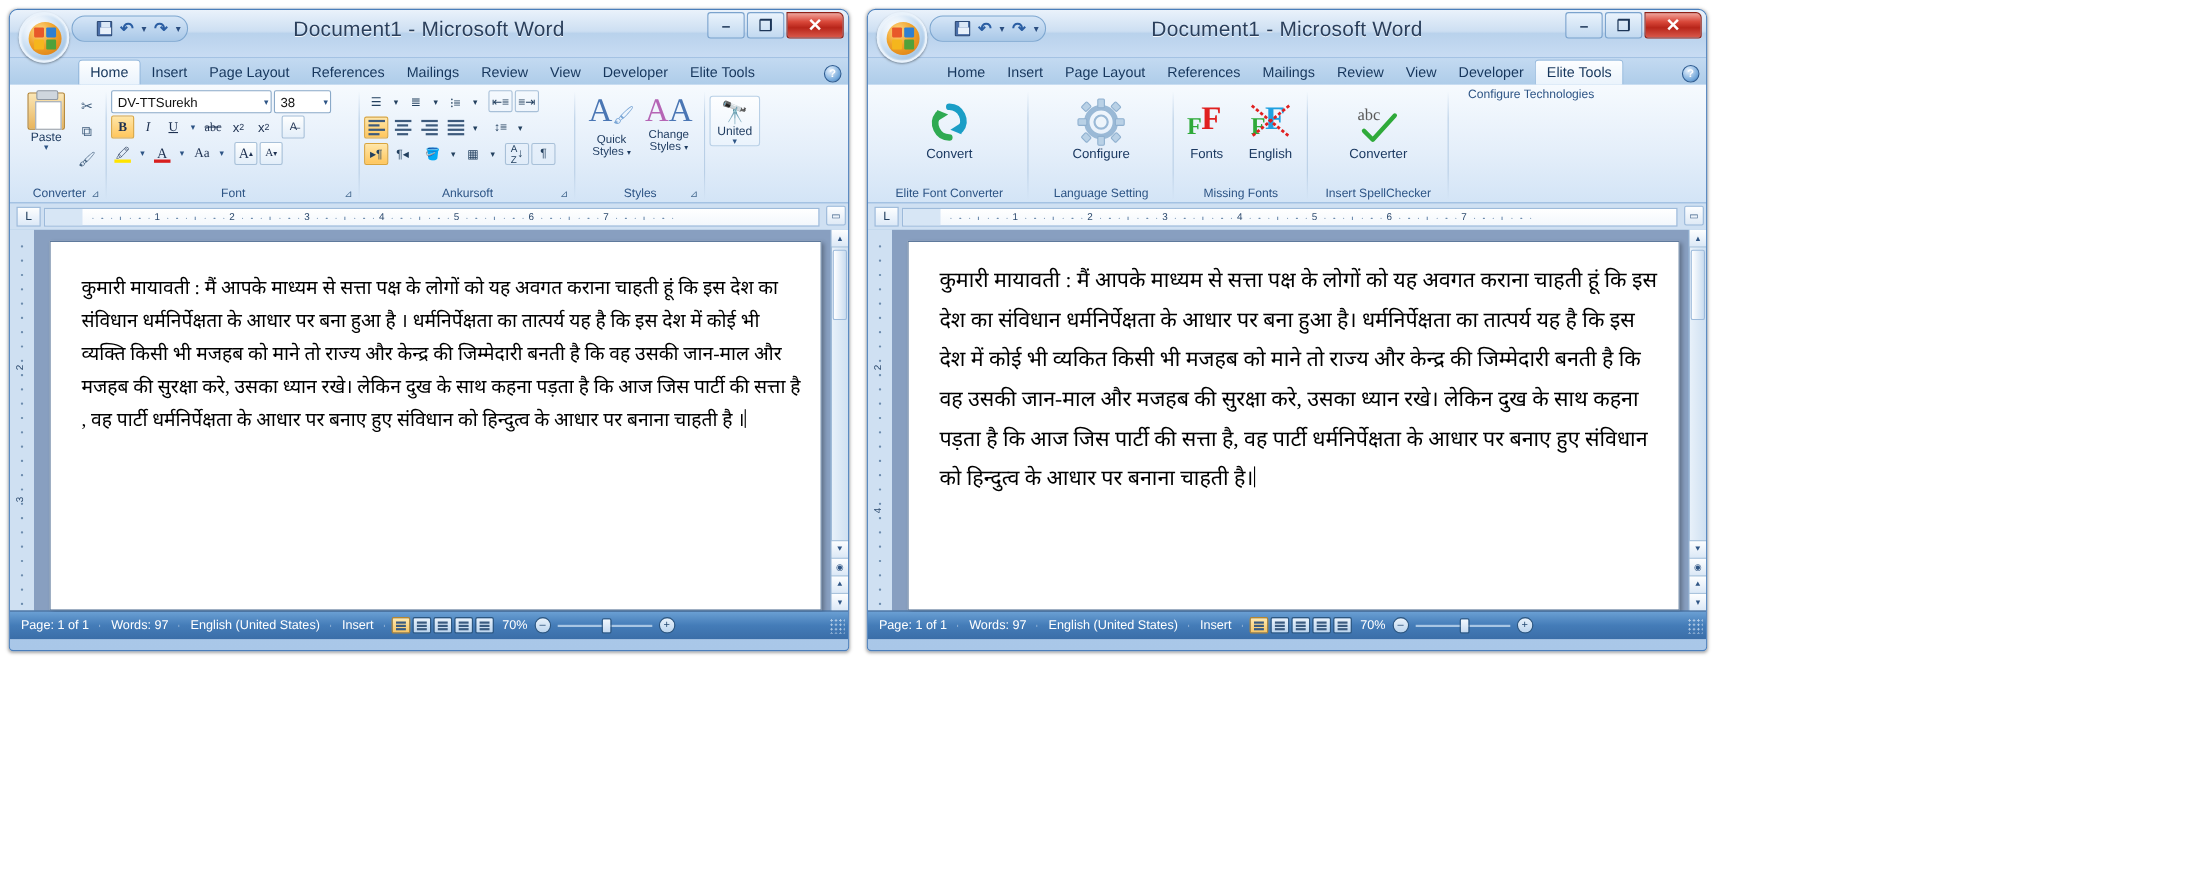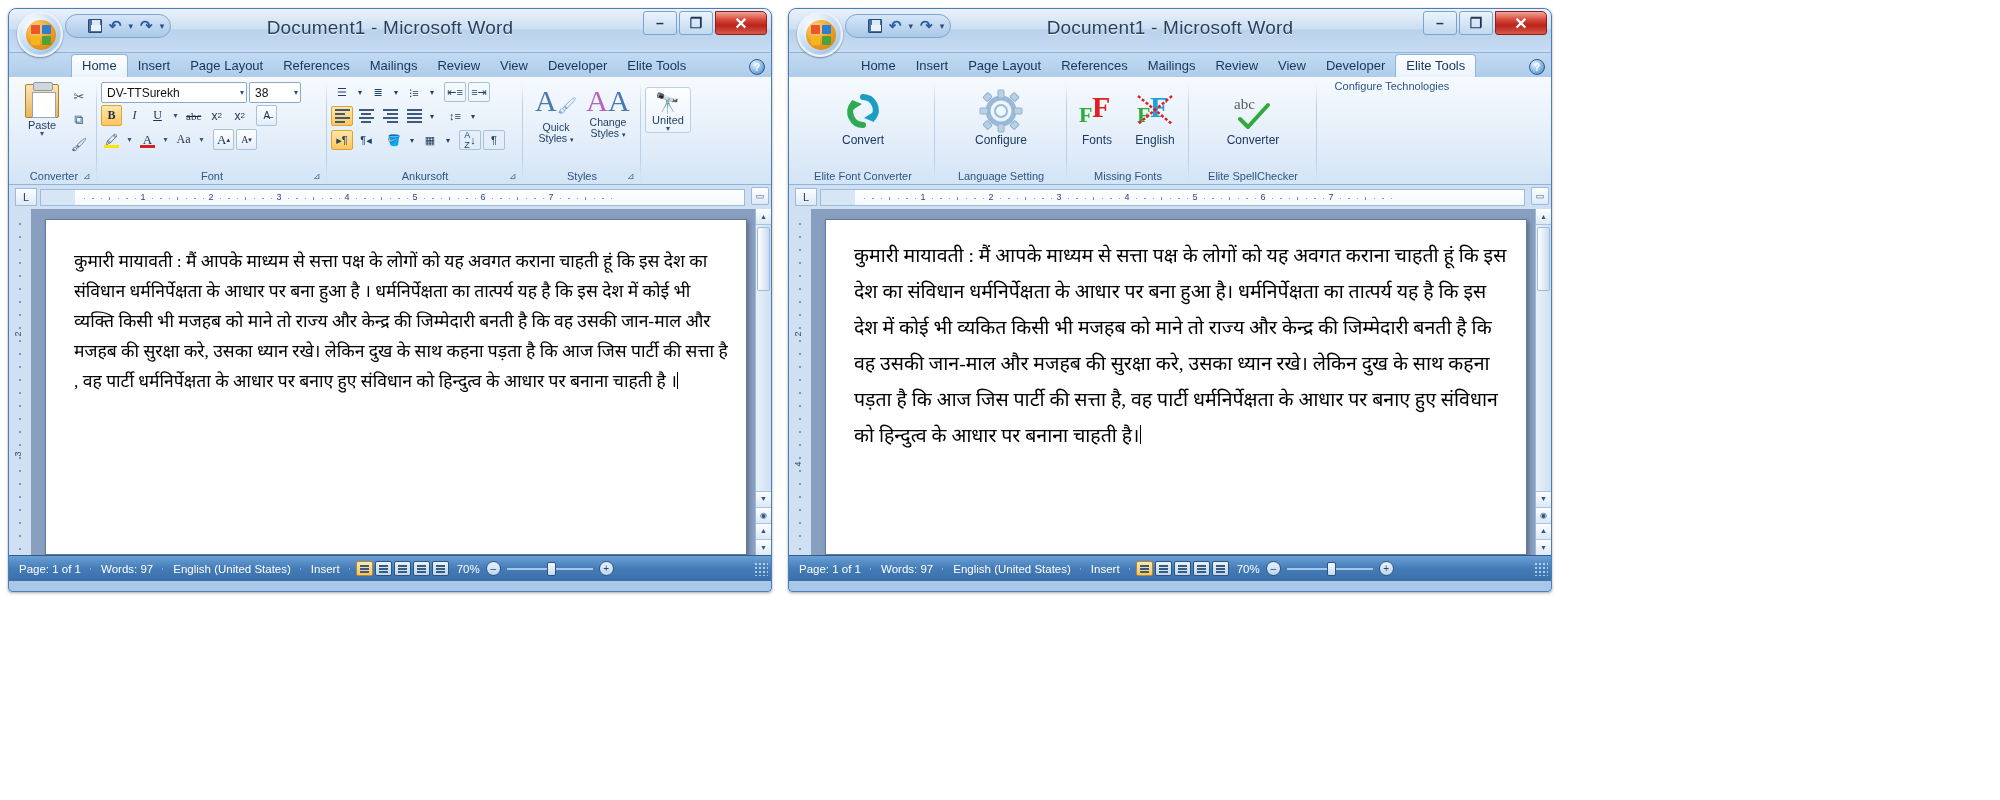--- a/index.html
+++ b/index.html
@@ -810,21 +810,21 @@
           <div class="et-item">
             <div class="et-ico">
               <svg width="46" height="40" viewBox="0 0 46 40" aria-hidden="true">
                 <text x="4" y="18" font-family="'Liberation Serif',serif" font-size="15" fill="#5a5a5a">abc</text>
                 <path d="M10 28 L18 36 L38 14" fill="none" stroke="#2faa3a" stroke-width="4" stroke-linecap="round" stroke-linejoin="round"></path>
               </svg>
             </div>
             <div class="et-lbl">Converter</div>
           </div>
         </div>
-        <div class="grp-label">Elite SpellChecker</div>
+        <div class="grp-label">Insert SpellChecker</div>
       </div>
 
       <div class="grp last" style="width:150px">
         <div class="grp-label">Configure Technologies</div>
       </div>
     </div>
 
     <div class="rulerrow">
       <div class="tabsel">L</div>
       <div class="ruler">

